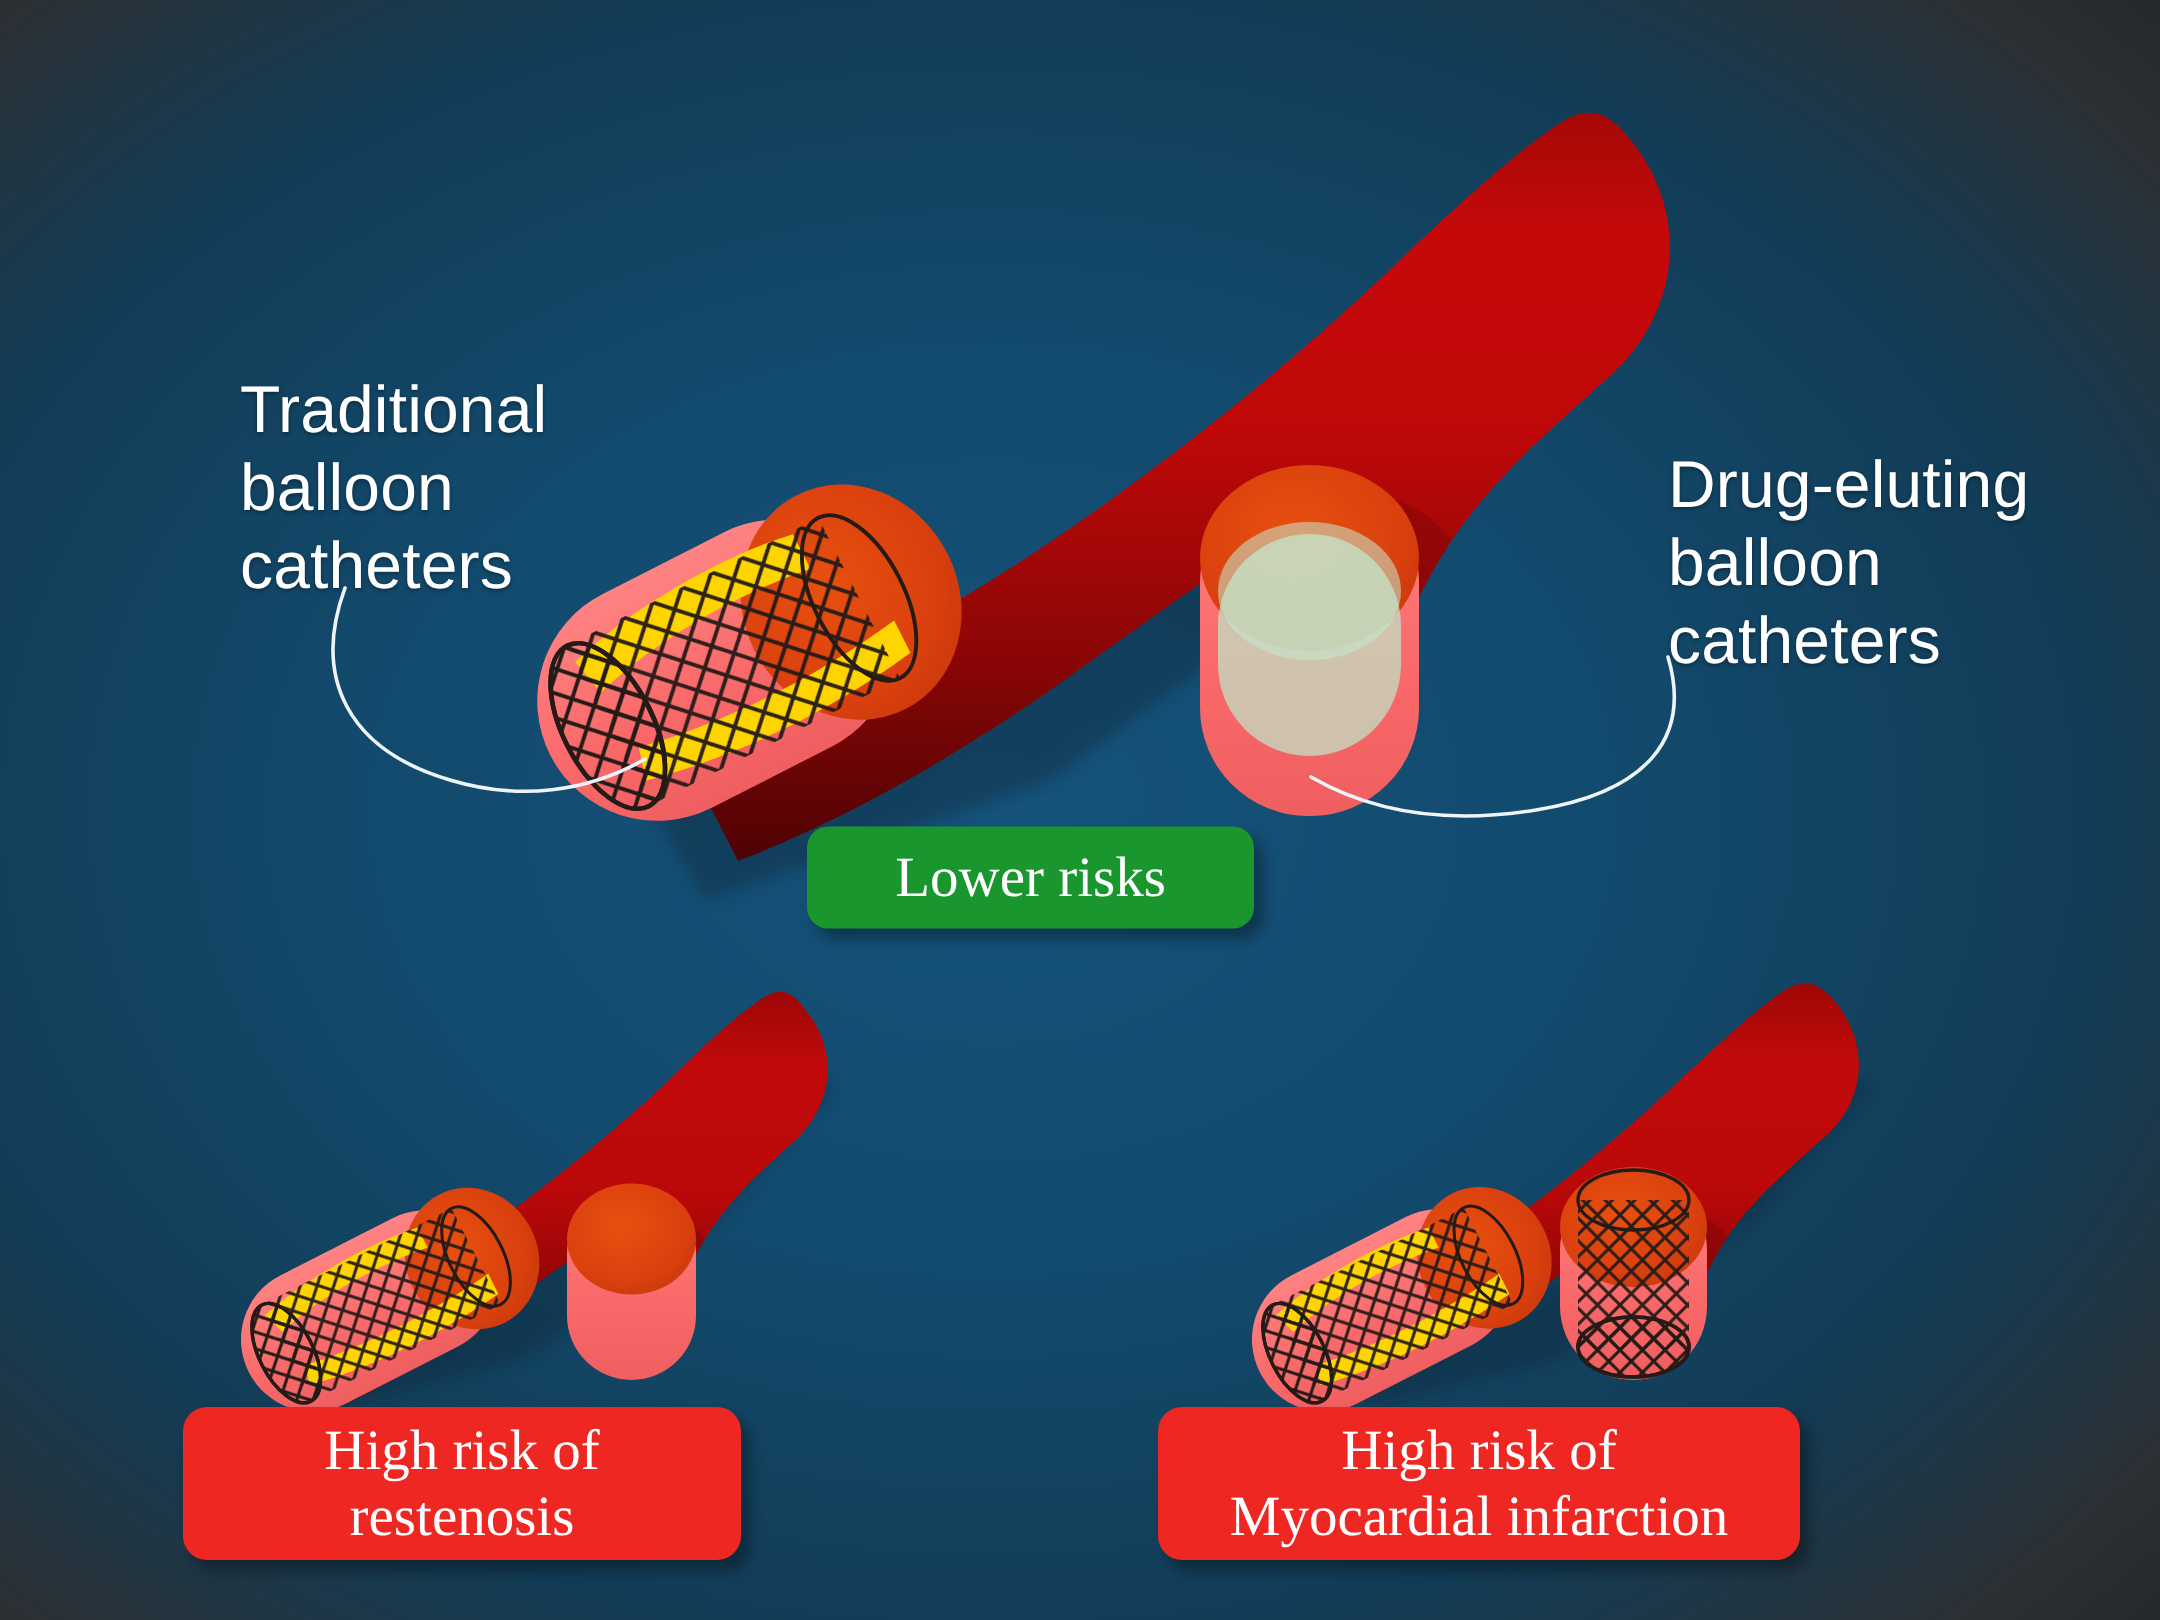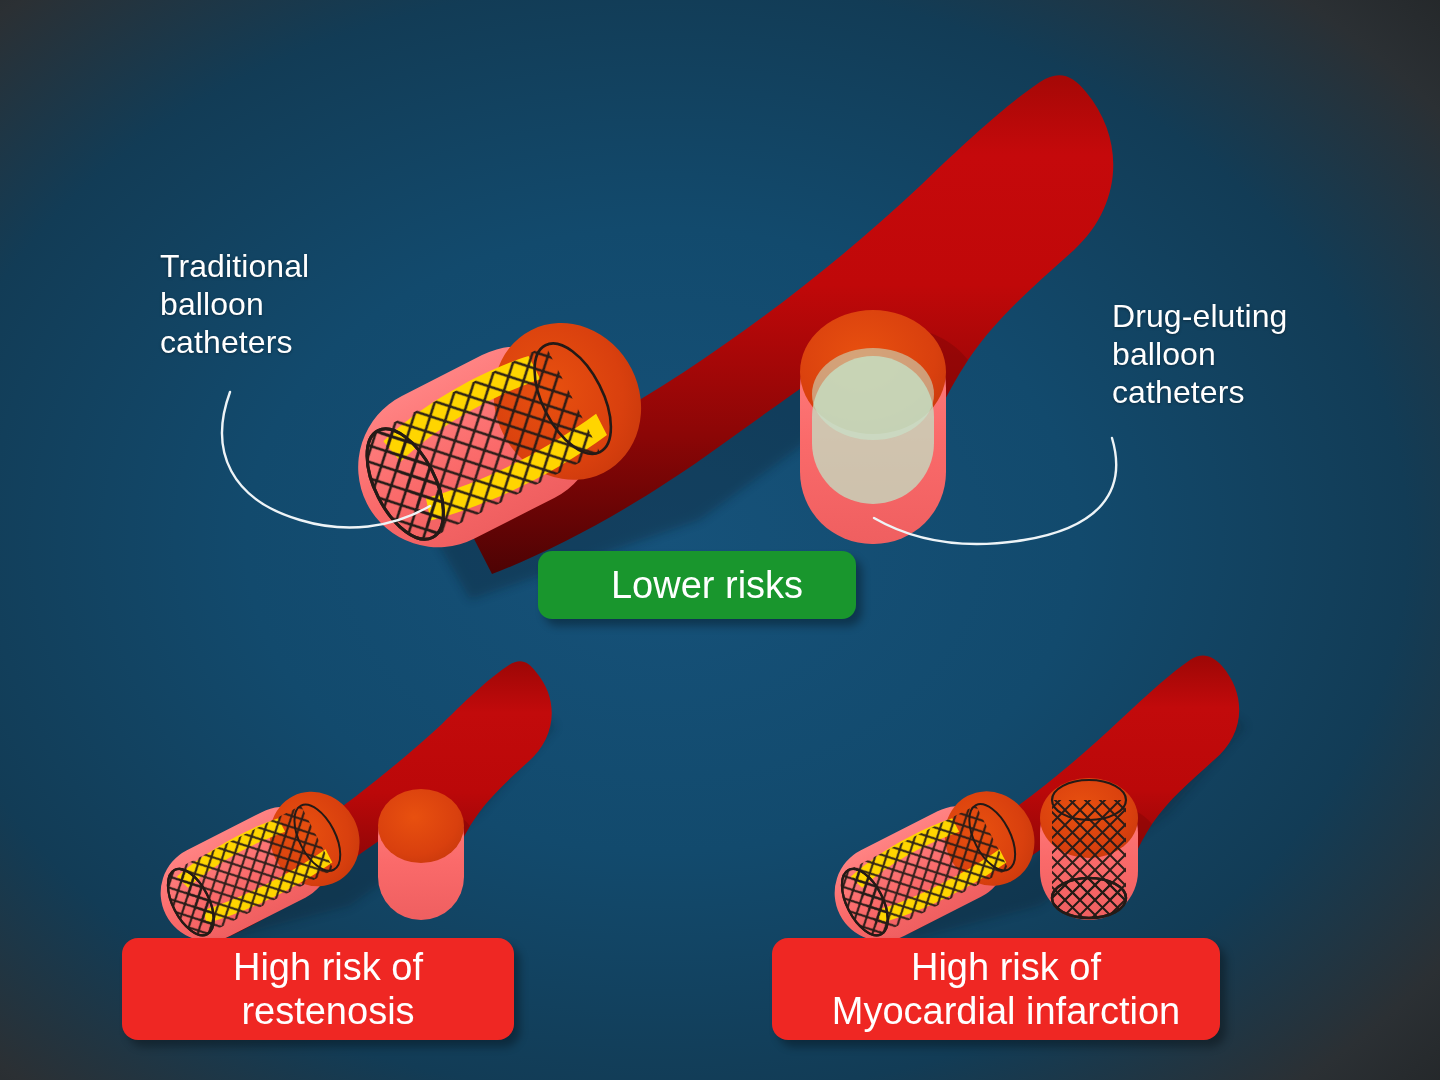--- a/index.html
+++ b/index.html
@@ -8,33 +8,33 @@
     width:1440px;height:1080px;overflow:hidden;
     font-family:"Liberation Sans", sans-serif;
     background:#212425;
   }
   #stage{position:relative;width:1440px;height:1080px;}
   #art{position:absolute;inset:0;width:1440px;height:1080px;display:block;}
 
   .label{
     position:absolute;color:#ffffff;
     font-family:"Liberation Sans", sans-serif;
-    font-size:32px;line-height:1.18;letter-spacing:.1px;
+    font-size:44px;line-height:1.18;letter-spacing:.1px;
     white-space:pre-line;text-shadow:0 1px 3px rgba(0,0,0,.35);
   }
   #label-traditional{left:160px;top:248px;text-align:left;}
   #label-drug{left:1112px;top:298px;text-align:left;}
 
   .badge{
     position:absolute;display:flex;align-items:center;justify-content:center;
     text-align:center;color:#ffffff;
-    font-family:Liberation Sans, sans-serif;
+    font-family:Liberation Serif, serif;
     border-radius:16px;
     box-shadow:6px 7px 9px rgba(0,0,0,.33);
-    white-space:pre-line;line-height:1.17;padding-left:20px;
+    white-space:pre-line;line-height:1.17;
   }
   #badge-lower{
     left:538px;top:551px;width:298px;height:68px;
     background:#19962d;font-size:38px;border-radius:14px;
   }
   #badge-restenosis{
     left:122px;top:938px;width:372px;height:102px;
     background:#ef2723;font-size:38px;
   }
   #badge-mi{

